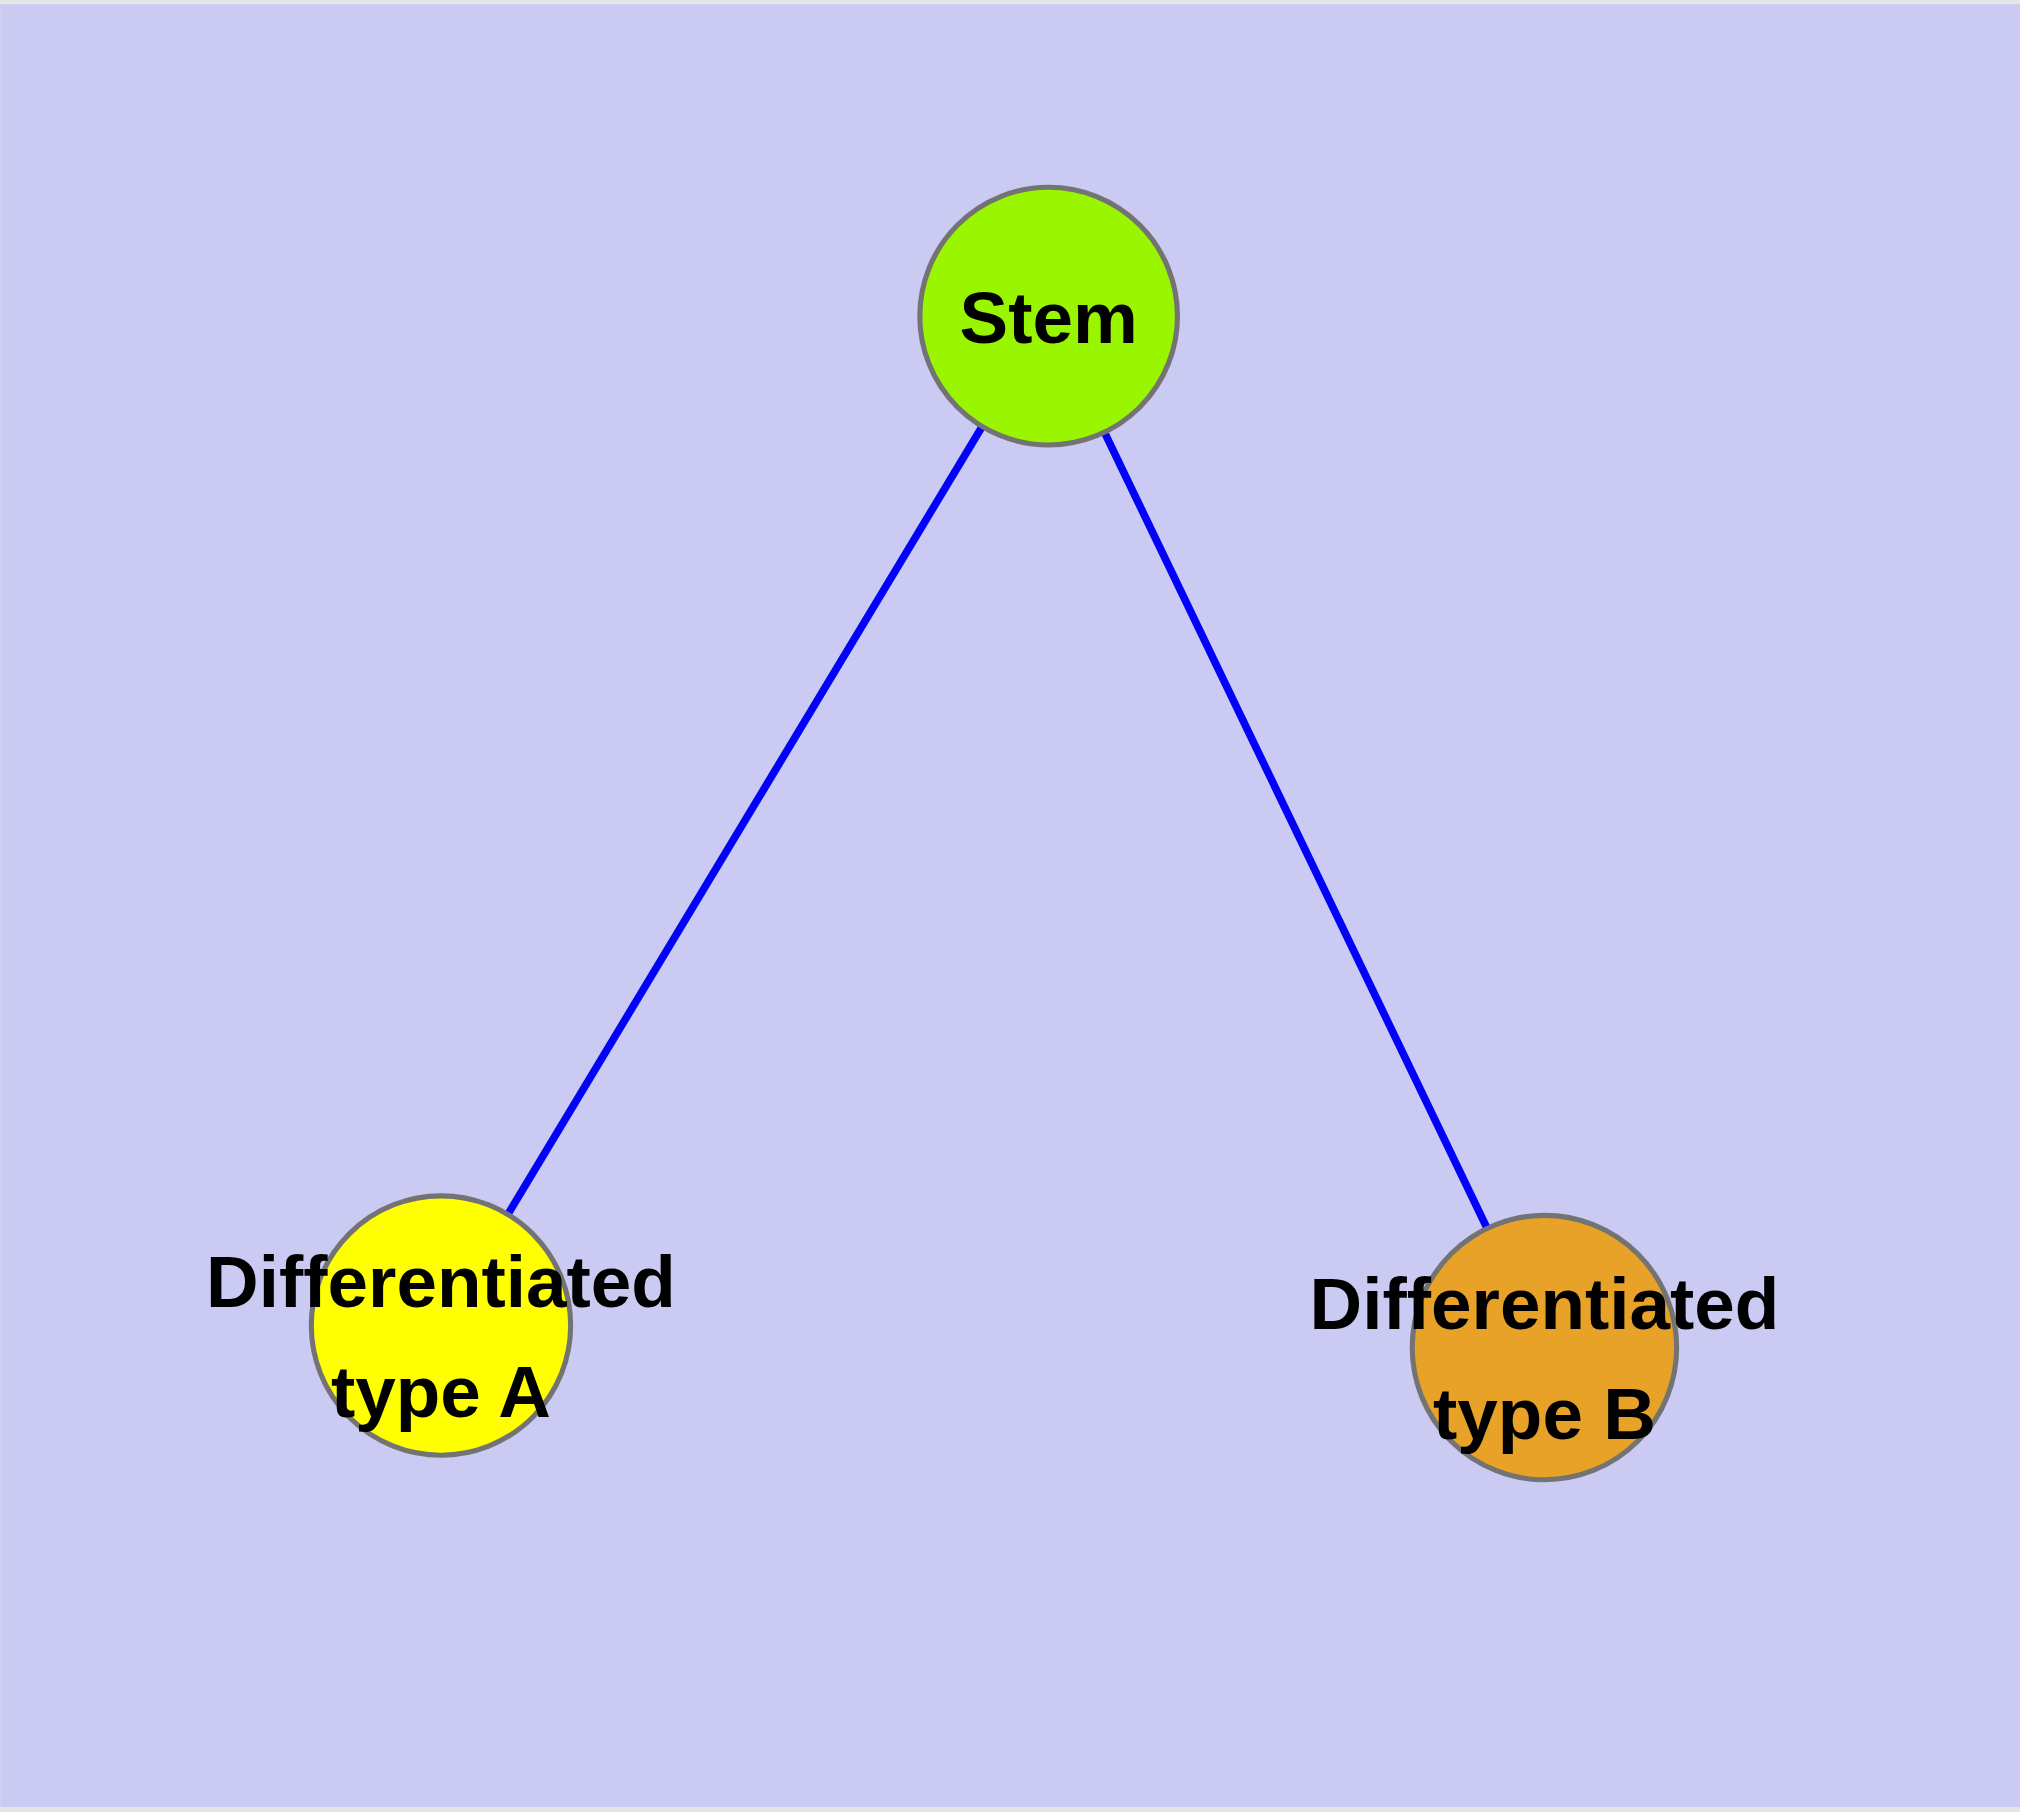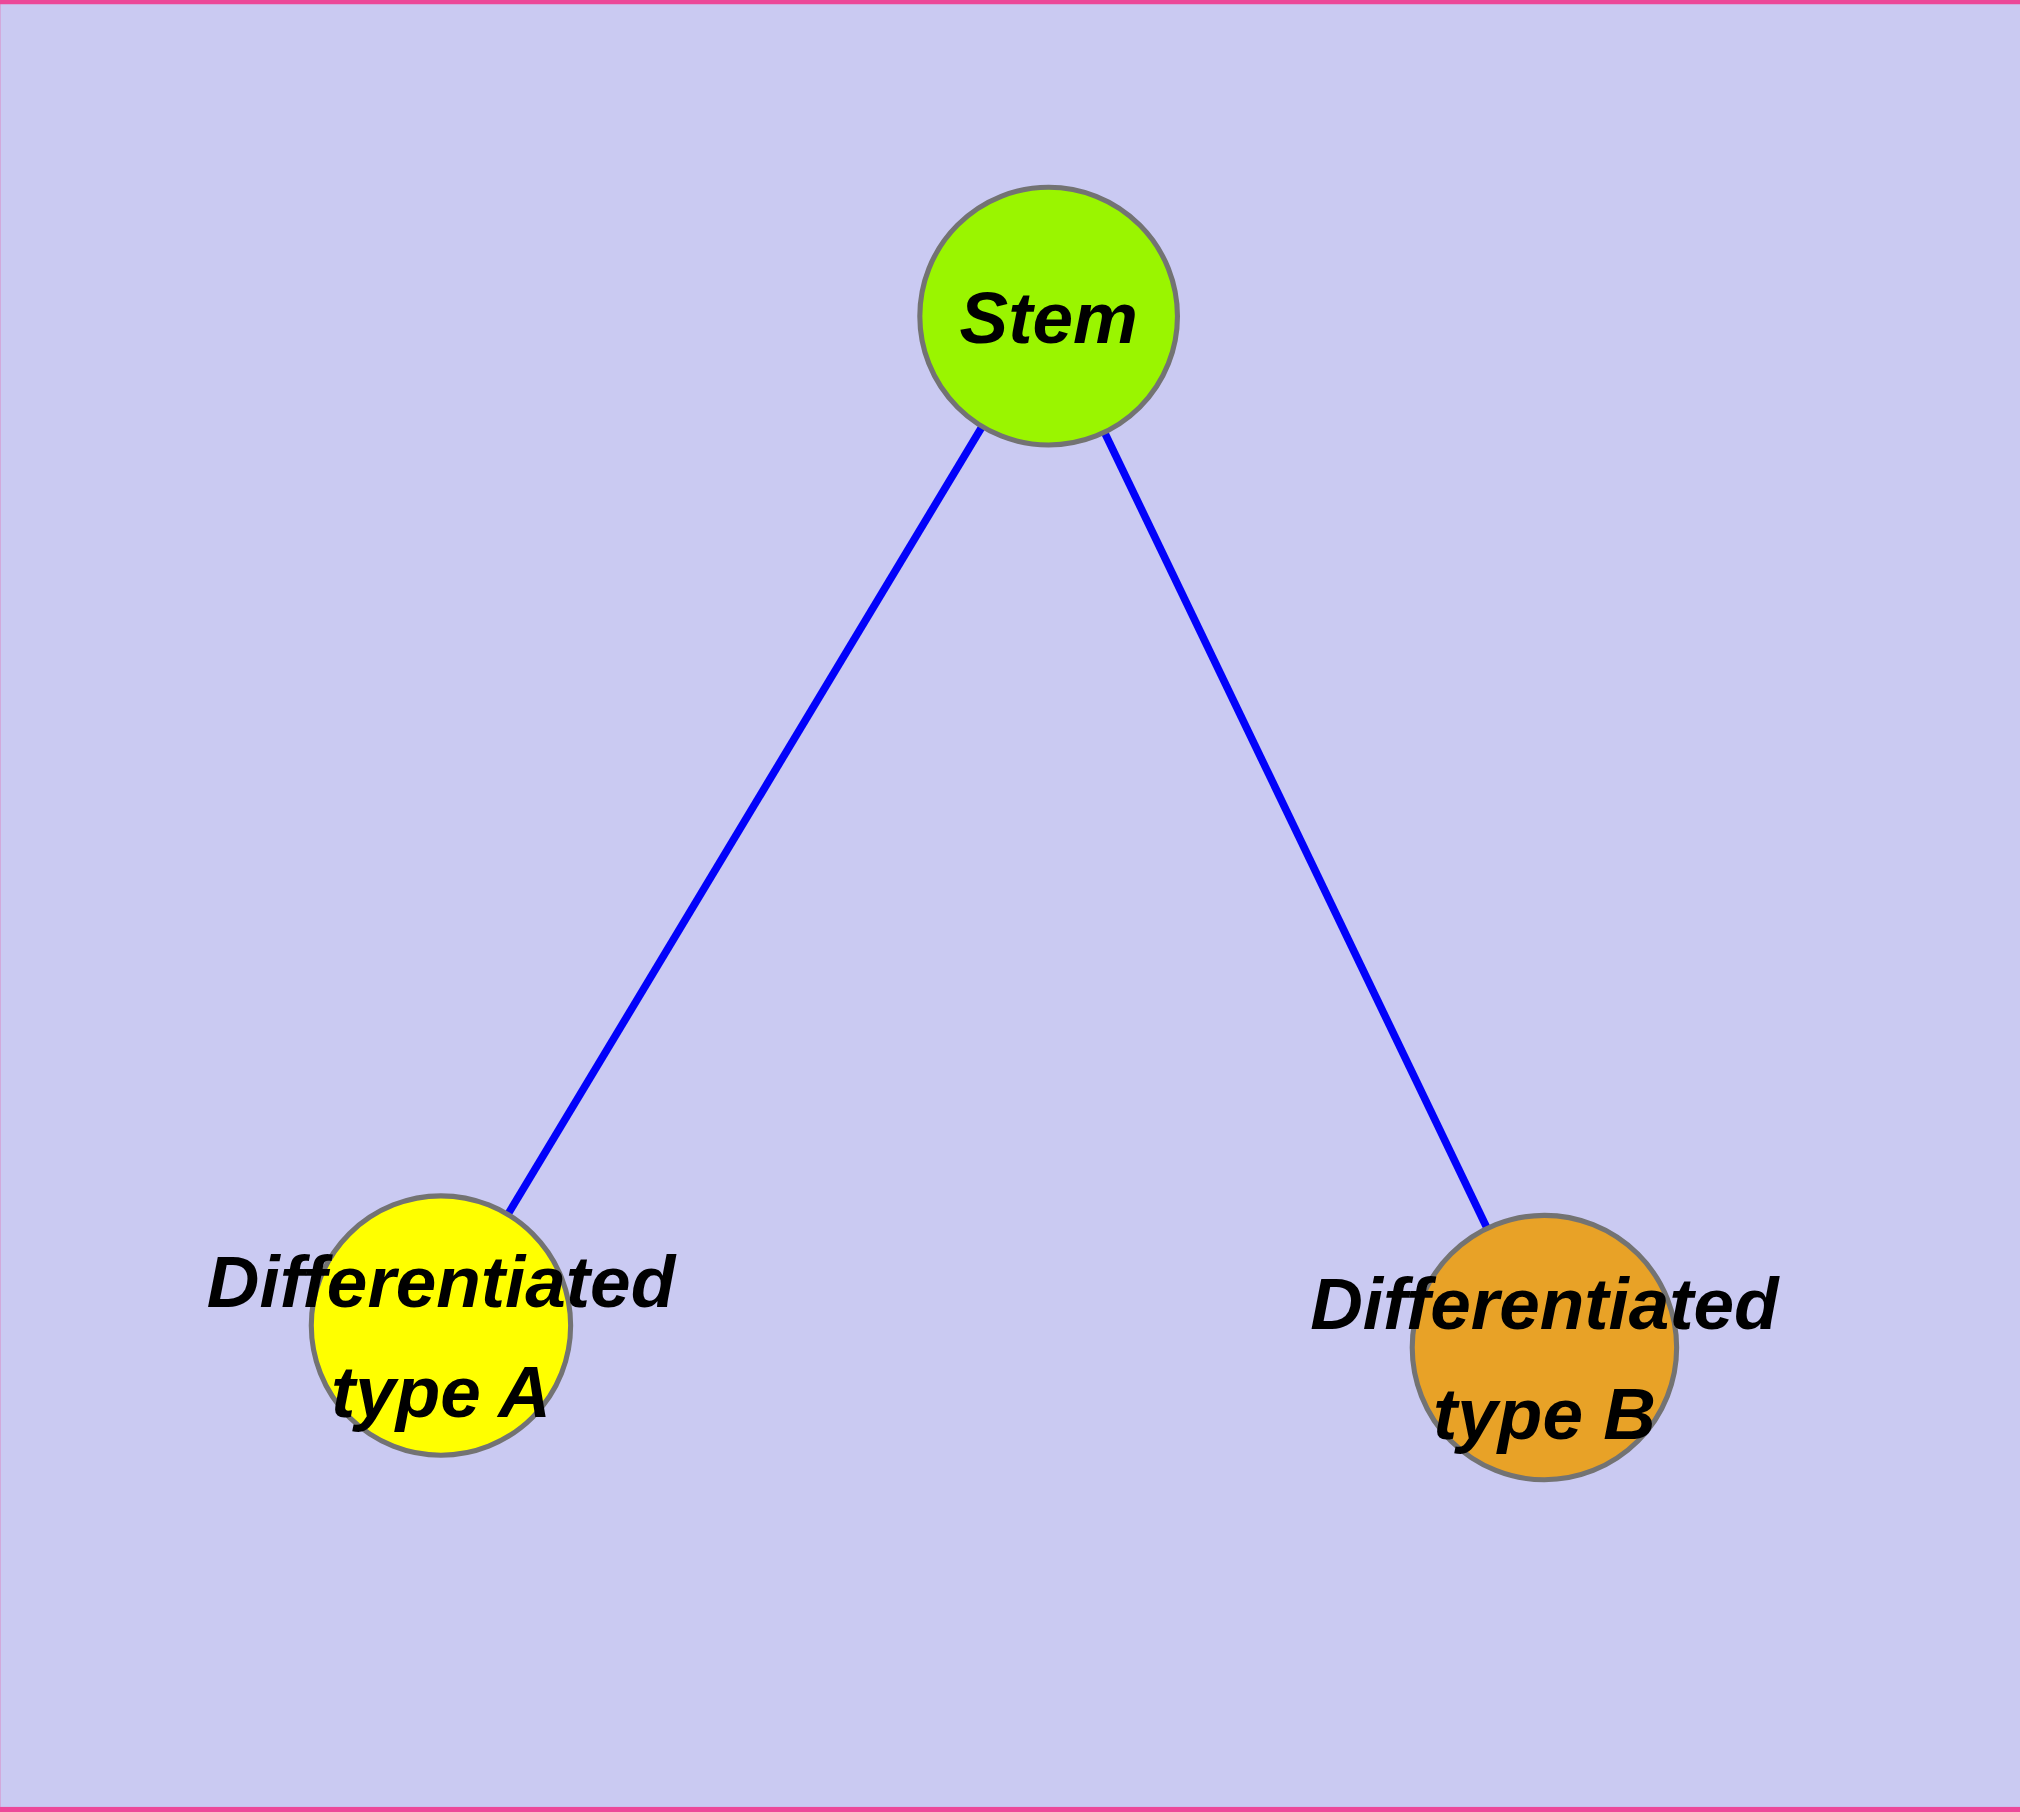--- a/index.html
+++ b/index.html
@@ -5,23 +5,22 @@
   html, body {
     margin: 0;
     padding: 0;
     background: #FFFFFF;
     font-family: "Liberation Sans", sans-serif;
   }
   .page {
     position: relative;
     width: 2021px;
     height: 1812px;
-    background: #ec4899;
+    background: #e5e5e5;
     overflow: hidden;
-    font-style: italic;
   }
   .diagram-svg {
     display: block;
     width: 2021px;
     height: 1812px;
   }
   .node-label {
     font-family: "Liberation Sans", sans-serif;
     font-weight: bold;
     font-size: 86px;

